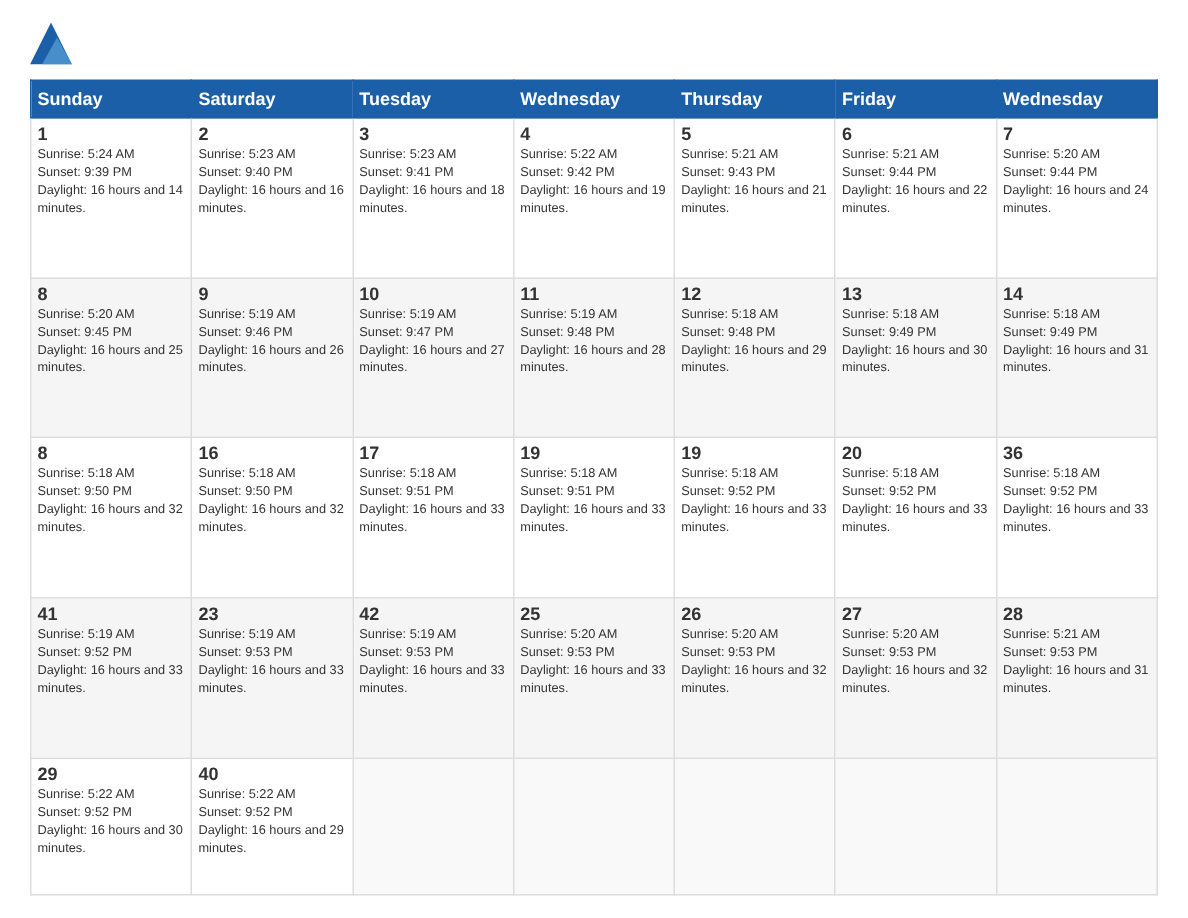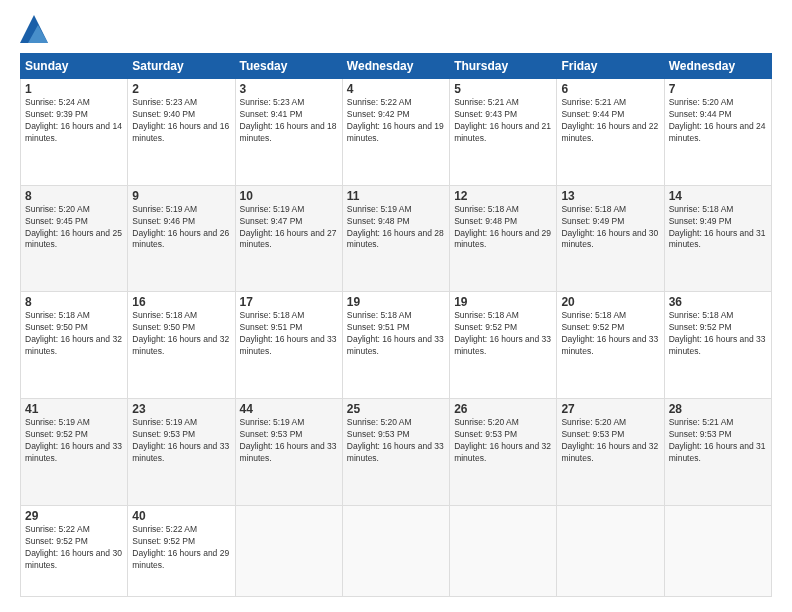--- a/index.html
+++ b/index.html
@@ -232,21 +232,21 @@
         <tr>
           <td>
         <span class="day-num">41</span>
         <span class="day-info">Sunrise: 5:19 AM<br>Sunset: 9:52 PM<br>Daylight: 16 hours and 33 minutes.</span>
       </td>
           <td>
         <span class="day-num">23</span>
         <span class="day-info">Sunrise: 5:19 AM<br>Sunset: 9:53 PM<br>Daylight: 16 hours and 33 minutes.</span>
       </td>
           <td>
-        <span class="day-num">44</span>
+        <span class="day-num">42</span>
         <span class="day-info">Sunrise: 5:19 AM<br>Sunset: 9:53 PM<br>Daylight: 16 hours and 33 minutes.</span>
       </td>
           <td>
         <span class="day-num">25</span>
         <span class="day-info">Sunrise: 5:20 AM<br>Sunset: 9:53 PM<br>Daylight: 16 hours and 33 minutes.</span>
       </td>
           <td>
         <span class="day-num">26</span>
         <span class="day-info">Sunrise: 5:20 AM<br>Sunset: 9:53 PM<br>Daylight: 16 hours and 32 minutes.</span>
       </td>

